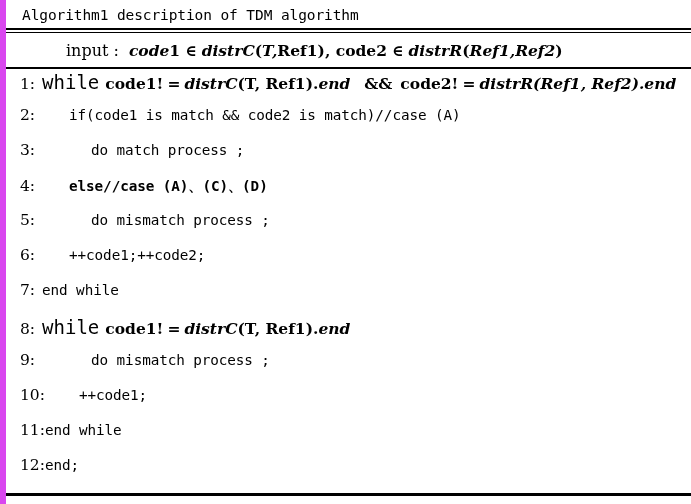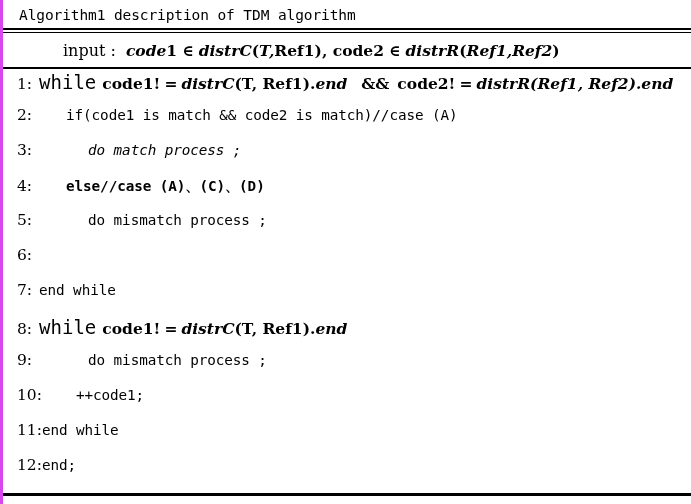--- a/index.html
+++ b/index.html
@@ -13,21 +13,21 @@
     overflow: hidden;
     font-family: "DejaVu Serif", serif;
     color: #000000;
   }
 
   #algorithm-box {
     position: relative;
     width: 691px;
     height: 504px;
     box-sizing: border-box;
-    border-left: 3px solid #d946ef;
+    border-left: 6px solid #d946ef;
     background: #fff;
   }
 
   
   .rule {
     width: 100%;
     background: #000;
   }
   .rule-title-bottom-outer { height: 2px; }
   .rule-title-bottom-inner { height: 1px; margin-top: 2px; }
@@ -127,32 +127,33 @@
       <div class="code-row">
         <span class="lineno">1:</span>
         <span class="content" style="padding-left: 7px;"><span class="kw">while</span><span style="display: inline-block; width: 6px;"></span><span class="mbold">code1!</span><span style="display: inline-block; width: 3px;"></span><span class="op">=</span><span style="display: inline-block; width: 3px;"></span><span class="mbi">distrC</span><span class="mbold">(T, Ref1).</span><span class="mbi">end</span><span style="display: inline-block; width: 14px;"></span><span class="mbold">&amp;&amp;</span><span style="display: inline-block; width: 8px;"></span><span class="mbold">code2!</span><span style="display: inline-block; width: 3px;"></span><span class="op">=</span><span style="display: inline-block; width: 3px;"></span><span class="mbi">distrR</span><span class="mbi">(Ref1, Ref2).</span><span class="mbi">end</span></span>
       </div>
       <div class="code-row">
         <span class="lineno">2:</span>
         <span class="content" style="padding-left: 34px; text-align: right;"><span class="mono">if(code1 is match &amp;&amp; code2 is match)//case (A)</span></span>
       </div>
       <div class="code-row">
         <span class="lineno">3:</span>
-        <span class="content" style="padding-left: 56px; font-style: italic;"><span class="mono">do match process ;</span></span>
+        <span class="content" style="padding-left: 56px;"><span class="mono">do match process ;</span></span>
       </div>
       <div class="code-row">
         <span class="lineno">4:</span>
         <span class="content" style="padding-left: 34px; font-weight: bold;"><span class="mono">else//case (A)、(C)、(D)</span></span>
       </div>
       <div class="code-row">
         <span class="lineno">5:</span>
         <span class="content" style="padding-left: 56px;"><span class="mono">do mismatch process ;</span></span>
       </div>
       <div class="code-row">
         <span class="lineno">6:</span>
+        <span class="content" style="padding-left: 34px;"><span class="mono">++code1;++code2;</span></span>
       </div>
       <div class="code-row">
         <span class="lineno">7:</span>
         <span class="content" style="padding-left: 7px;"><span class="mono">end while</span></span>
       </div>
       <div class="code-row">
         <span class="lineno">8:</span>
         <span class="content" style="padding-left: 7px;"><span class="kw">while</span><span style="display: inline-block; width: 6px;"></span><span class="mbold">code1!</span><span style="display: inline-block; width: 3px;"></span><span class="op">=</span><span style="display: inline-block; width: 3px;"></span><span class="mbi">distrC</span><span class="mbold">(T, Ref1).</span><span class="mbi">end</span></span>
       </div>
       <div class="code-row">

